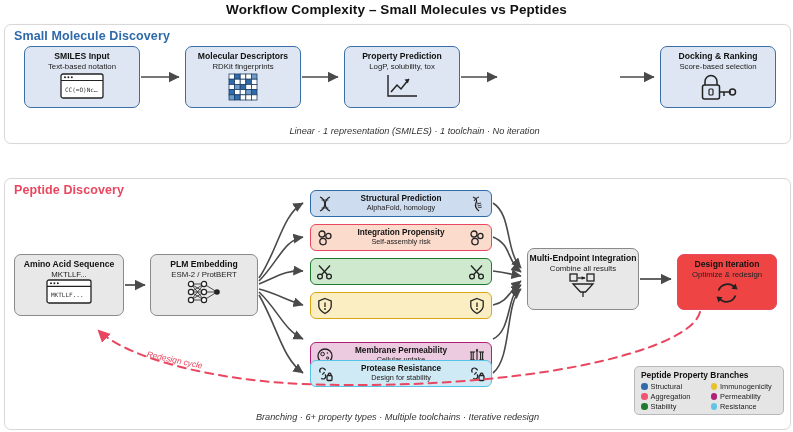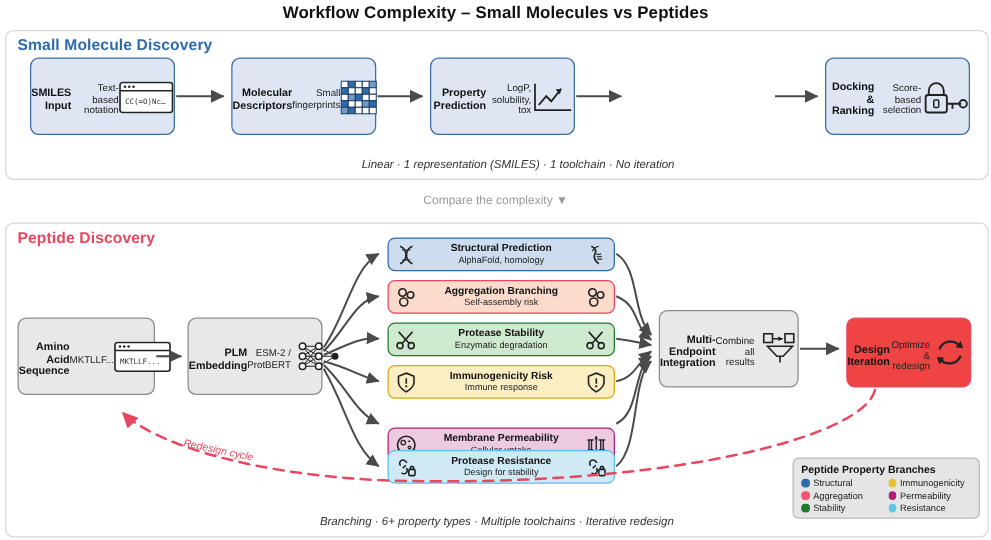--- a/index.html
+++ b/index.html
@@ -38,22 +38,22 @@
     letter-spacing:.1px;
   }
   #title-small{left:14px;top:29px;color:#2f6aab;}
   #title-pep{left:14px;top:183px;color:#e8475f;}
 
   
   .node{
     position:absolute;
     border-radius:7px;
     box-sizing:border-box;
-    text-align:right;
-    display:flex;flex-direction:row;align-items:center;
+    text-align:left;
+    display:flex;flex-direction:column;align-items:center;
   }
   .node .hd{font-weight:bold;line-height:1.12;}
   .node .sb{line-height:1.12;}
 
   
   .sm-node{
     width:116px;height:62px;top:46px;
     background:#dde6f2;
     border:1.4px solid #3a6ea5;
     padding-top:5px;
@@ -165,21 +165,21 @@
           <circle cx="5" cy="4.3" r="1" fill="#222"></circle>
           <circle cx="8.4" cy="4.3" r="1" fill="#222"></circle>
           <circle cx="11.8" cy="4.3" r="1" fill="#222"></circle>
           <text x="5" y="18.5" font-family="DejaVu Sans Mono, monospace" font-size="6" fill="#333">CC(=O)Nc…</text>
         </svg>
     </span>
   </div>
 
   <div class="node sm-node" id="sm2">
     <span class="hd">Molecular Descriptors</span>
-    <span class="sb">Small fingerprints</span>
+    <span class="sb">RDKit fingerprints</span>
     <span class="sm-ic">
       <svg width="30" height="28" viewBox="0 0 30 28">
         <g stroke="#1c3f66" stroke-width=".8" fill="#fff">
           <rect x="1" y="1" width="5.6" height="5.2"></rect>
             <rect x="6.6" y="1" width="5.6" height="5.2" fill="#2f6aab"></rect>
             <rect x="12.2" y="1" width="5.6" height="5.2"></rect>
             <rect x="17.8" y="1" width="5.6" height="5.2"></rect>
             <rect x="23.4" y="1" width="5.6" height="5.2" fill="#6f9dcb"></rect>
           <rect x="1" y="6.2" width="5.6" height="5.2" fill="#2f6aab"></rect>
             <rect x="6.6" y="6.2" width="5.6" height="5.2"></rect>
@@ -228,21 +228,20 @@
         <rect x="3.5" y="12" width="17" height="14" rx="2" fill="none" stroke="#222" stroke-width="1.5"></rect>
         <rect x="10" y="16" width="4" height="6" rx="1" fill="none" stroke="#222" stroke-width="1.2"></rect>
         <line x1="21" y1="19" x2="32" y2="19" stroke="#222" stroke-width="1.5"></line>
         <circle cx="33.5" cy="19" r="3" fill="none" stroke="#222" stroke-width="1.5"></circle>
         <line x1="25" y1="19" x2="25" y2="23" stroke="#222" stroke-width="1.5"></line>
       </svg>
     </span>
   </div>
 
   <div class="caption" id="cap-small">Linear · 1 representation (SMILES) · 1 toolchain · No iteration</div>
-  <div id="compare">Compare the complexity ▼</div>
 
   <div class="panel" id="panel-pep"></div>
   <div class="panel-title" id="title-pep">Peptide Discovery</div>
 
   <div class="node grey-node" id="pep-aa">
     <span class="hd">Amino Acid Sequence</span>
     <span class="sb">MKTLLF...</span>
     <span>
       <svg width="46" height="25" viewBox="0 0 46 25">
           <rect x="1" y="1" width="44" height="23" rx="2" fill="#fff" stroke="#222" stroke-width="1.3"></rect>
@@ -318,67 +317,59 @@
 
   <div class="branch" id="br1">
     <span class="ic">
         <svg width="18" height="18" viewBox="0 0 18 18" fill="none" stroke="#222" stroke-width="1.3">
           <circle cx="6" cy="5" r="3"></circle>
           <circle cx="12.4" cy="7" r="2.6"></circle>
           <circle cx="7" cy="12.6" r="3.2"></circle>
         </svg>
       </span>
     <span class="txt">
-      <span class="hd">Aggregation Branching</span>
+      <span class="hd">Integration Propensity</span>
       <span class="sb">Self-assembly risk</span>
     </span>
     <span class="ic">
         <svg width="18" height="18" viewBox="0 0 18 18" fill="none" stroke="#222" stroke-width="1.3">
           <circle cx="6" cy="5" r="3"></circle>
           <circle cx="12.4" cy="7" r="2.6"></circle>
           <circle cx="7" cy="12.6" r="3.2"></circle>
         </svg>
       </span>
   </div>
 
   <div class="branch" id="br2">
     <span class="ic">
         <svg width="18" height="18" viewBox="0 0 18 18" fill="none" stroke="#222" stroke-width="1.3">
           <circle cx="4" cy="13.5" r="2.4"></circle>
           <circle cx="13" cy="13.5" r="2.4"></circle>
           <line x1="5.6" y1="11.8" x2="14" y2="2.5"></line>
           <line x1="11.4" y1="11.8" x2="3" y2="2.5"></line>
         </svg>
       </span>
-    <span class="txt">
-      <span class="hd">Protease Stability</span>
-      <span class="sb">Enzymatic degradation</span>
-    </span>
     <span class="ic">
         <svg width="18" height="18" viewBox="0 0 18 18" fill="none" stroke="#222" stroke-width="1.3">
           <circle cx="4" cy="13.5" r="2.4"></circle>
           <circle cx="13" cy="13.5" r="2.4"></circle>
           <line x1="5.6" y1="11.8" x2="14" y2="2.5"></line>
           <line x1="11.4" y1="11.8" x2="3" y2="2.5"></line>
         </svg>
       </span>
   </div>
 
   <div class="branch" id="br3">
     <span class="ic">
         <svg width="18" height="18" viewBox="0 0 18 18">
           <path d="M9 1.5 L15.2 4 V9 C15.2 13 9 16.5 9 16.5 C9 16.5 2.8 13 2.8 9 V4 Z" fill="none" stroke="#222" stroke-width="1.3"></path>
           <line x1="9" y1="5.5" x2="9" y2="10" stroke="#222" stroke-width="1.3"></line>
           <circle cx="9" cy="12" r=".9" fill="#222"></circle>
         </svg>
       </span>
-    <span class="txt">
-      <span class="hd">Immunogenicity Risk</span>
-      <span class="sb">Immune response</span>
-    </span>
     <span class="ic">
         <svg width="18" height="18" viewBox="0 0 18 18">
           <path d="M9 1.5 L15.2 4 V9 C15.2 13 9 16.5 9 16.5 C9 16.5 2.8 13 2.8 9 V4 Z" fill="none" stroke="#222" stroke-width="1.3"></path>
           <line x1="9" y1="5.5" x2="9" y2="10" stroke="#222" stroke-width="1.3"></line>
           <circle cx="9" cy="12" r=".9" fill="#222"></circle>
         </svg>
       </span>
   </div>
 
   <div class="branch" id="br4">

